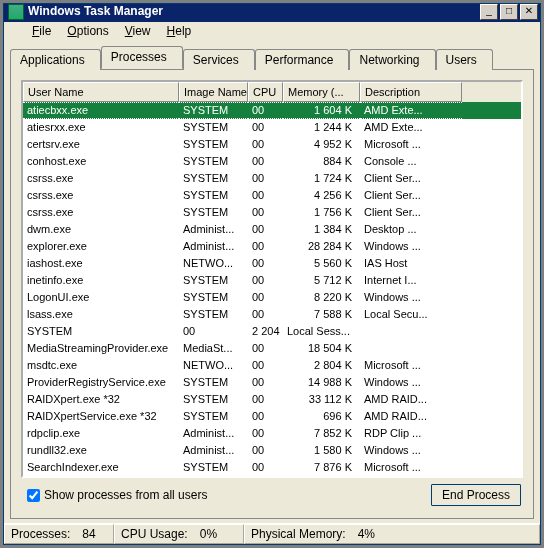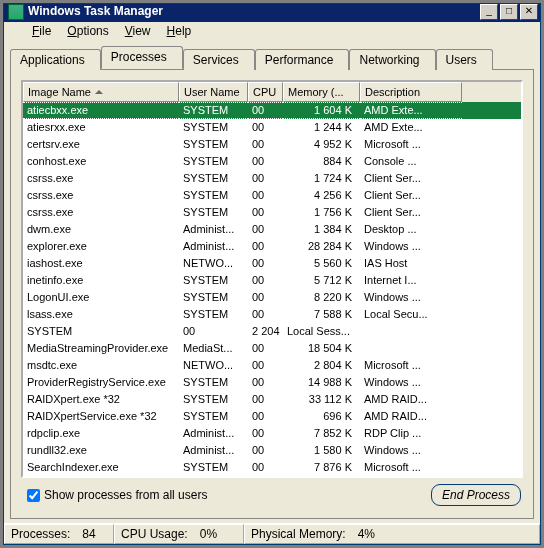--- a/index.html
+++ b/index.html
@@ -160,23 +160,22 @@
   }
   .chk { display: flex; align-items: center; font-size:12px;}
   .chk input { margin:0 4px 0 4px;}
   .btn {
     min-width: 86px;
     height: 22px;
     font-size: 12px;
     font-family: inherit;
     background:#ece9d8;
     border:1px solid #003c74;
-    border-radius:9px;
+    border-radius:1px;
     padding:0 10px;
-    font-style:italic;
   }
   .statusbar {
     display: flex;
     height: 22px;
     border-top:1px solid #fff;
     background:#ece9d8;
     font-size:12px;
   }
   .statusbar div {
     border:1px solid #aca899;
@@ -225,25 +224,25 @@
     <div class="tab active">Processes</div>
     <div class="tab">Services</div>
     <div class="tab">Performance</div>
     <div class="tab">Networking</div>
     <div class="tab">Users</div>
   </div>
 
   <div class="tabpanel">
     <div class="listview">
       <div class="lv-header">
+        <div>User Name</div>
         <div>
             <span>Image Name</span>
             <span class="sort-ind"></span>
           </div>
-        <div>User Name</div>
         <div>CPU</div>
         <div>Memory (...</div>
         <div>Description</div>
       </div>
       <div class="lv-body" id="lv-body">
           <div class="lv-row selected">
             <div class="c-img">atiecbxx.exe</div>
             <div class="c-user">SYSTEM</div>
             <div class="c-cpu">00</div>
             <div class="c-mem">1 604 K</div>

